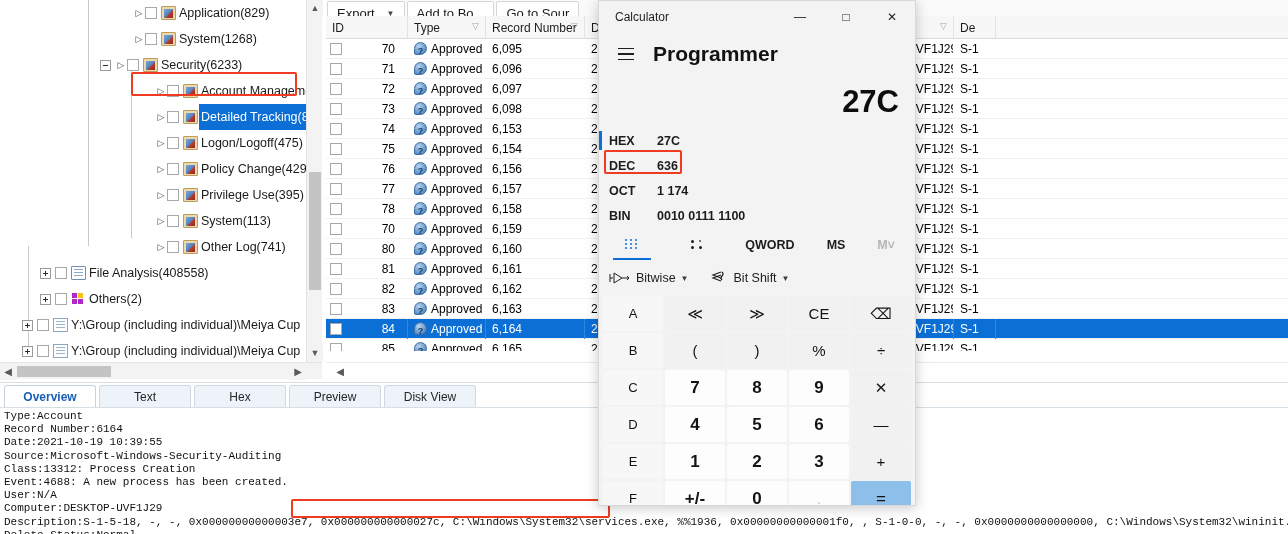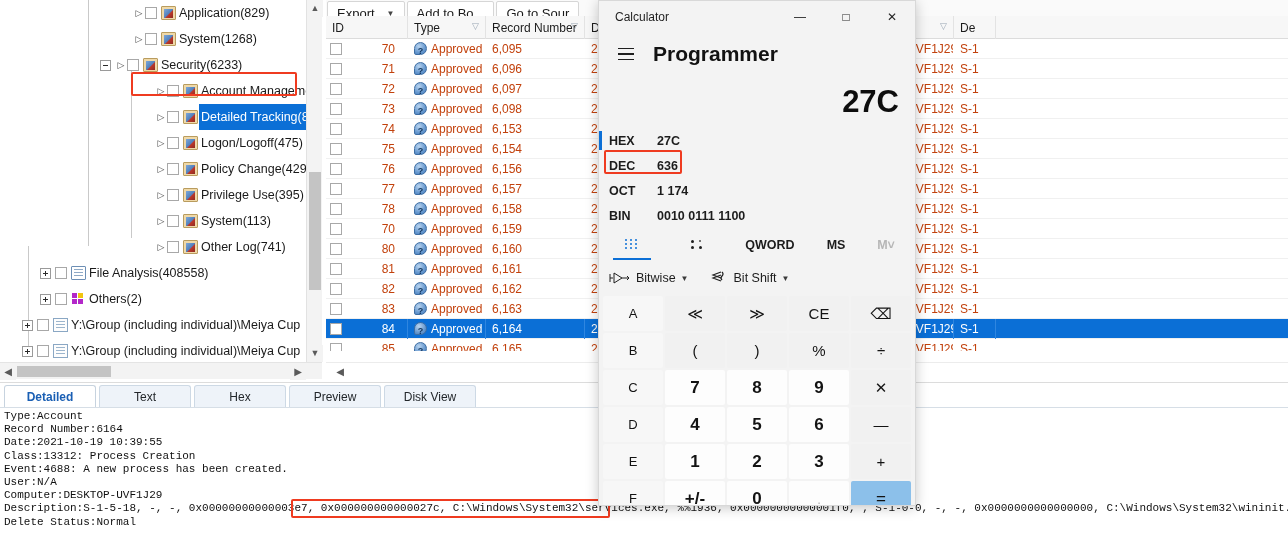--- a/index.html
+++ b/index.html
@@ -127,21 +127,21 @@
   .th {
     position: relative; display: flex; align-items: center;
     padding-left: 6px; border-right: 1px solid #e3e3e3; height: 23px;
     overflow: hidden; white-space: nowrap;
   }
   .th .fun {
     position: absolute; right: 4px; top: 6px; width: 9px; height: 9px;
     color: #9aa7b4; font-size: 9px; line-height: 9px;
   }
   .trow {
-    display: flex; height: 20px; font-size: 12px; color: #c2410c;
+    display: flex; height: 20px; font-size: 12px; color: #000000;
     border-bottom: 1px solid #f0f0f0; align-items: center;
   }
   .trow.sel { background: #0b6fd6; color: #fff; }
   .td {
     height: 20px; line-height: 20px; padding-left: 6px;
     overflow: hidden; white-space: nowrap; border-right: 1px solid transparent;
   }
   .trow.sel .td { border-right: 1px solid #2f86e0; }
   .rowchk {
     width: 12px; height: 12px; border: 1px solid #a8a8a8; background: #fff;
@@ -711,31 +711,32 @@
         </div>
       </div>
   </div>
 
   <div id="table-hscroll">
     <div class="sb-hbtn" style="left:6px;">◀</div>
   </div>
 
   <div id="bottom">
     <div id="tabs">
-        <div class="tab active">Detailed</div>
+        <div class="tab active">Overview</div>
         <div class="tab">Text</div>
         <div class="tab">Hex</div>
         <div class="tab">Preview</div>
         <div class="tab">Disk View</div>
       </div>
     <div id="tabstrip-line"></div>
     <div id="detail">
         <div class="dline">Type:Account</div>
         <div class="dline">Record Number:6164</div>
         <div class="dline">Date:2021-10-19 10:39:55</div>
+        <div class="dline">Source:Microsoft-Windows-Security-Auditing</div>
         <div class="dline">Class:13312: Process Creation</div>
         <div class="dline">Event:4688: A new process has been created.</div>
         <div class="dline">User:N/A</div>
         <div class="dline">Computer:DESKTOP-UVF1J29</div>
         <div class="dline">Description:S-1-5-18, -, -, 0x00000000000003e7, 0x000000000000027c, C:\Windows\System32\services.exe, %%1936, 0x00000000000001f0, , S-1-0-0, -, -, 0x0000000000000000, C:\Windows\System32\wininit.exe, S-1-16-16384,</div>
         <div class="dline">Delete Status:Normal</div>
       </div>
   </div>
   <div id="desc-hl"></div>
 

